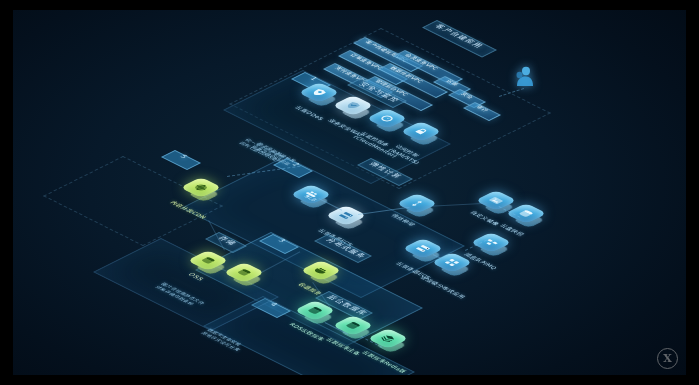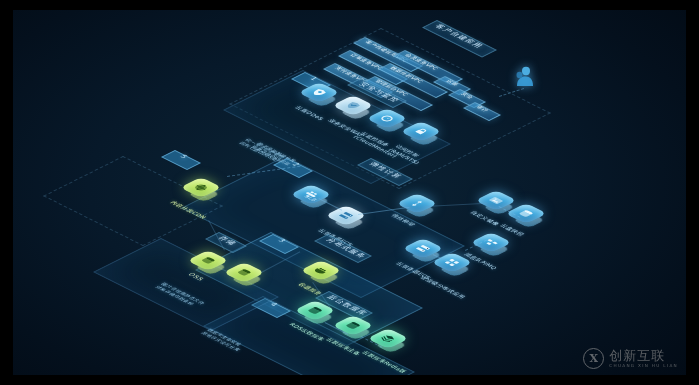--- a/index.html
+++ b/index.html
@@ -482,20 +482,16 @@
 
     <div class="ilabel sm two" style="left:152px;top:272px;">图片音视频静态文件<br>对象存储归档备份</div>
 
     <div class="wire soft" style="left:196px;top:210px;width:34px;transform:rotate(62deg);"></div>
     <div class="wire soft" style="left:248px;top:262px;width:44px;transform:rotate(-28deg);"></div>
     <div class="wire dot" style="left:214px;top:166px;width:74px;transform:rotate(-8deg);"></div>
     <div class="wire soft" style="left:300px;top:272px;width:30px;transform:rotate(55deg);"></div>
 
     <div class="wm">
       <div class="wm-mark">X</div>
-      <div>
-        <div class="wm-cn">创新互联</div>
-        <div class="wm-py">CHUANG XIN HU LIAN</div>
-      </div>
     </div>
 
   </div>
 </div>
 
 </body></html>

